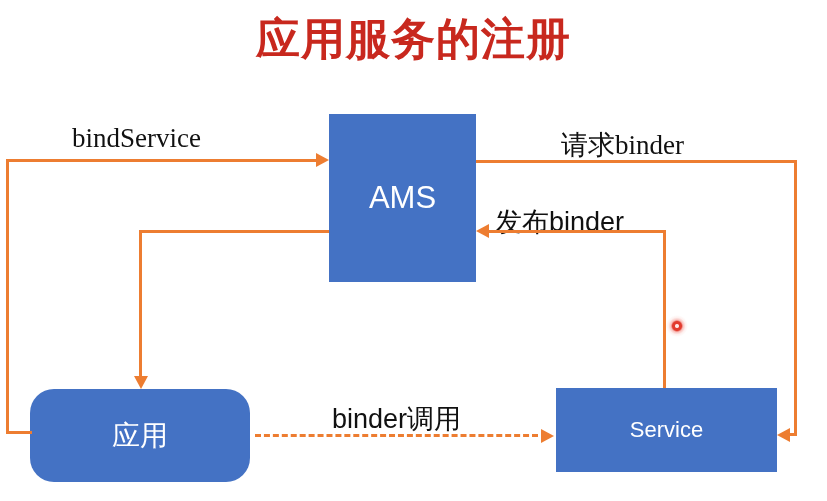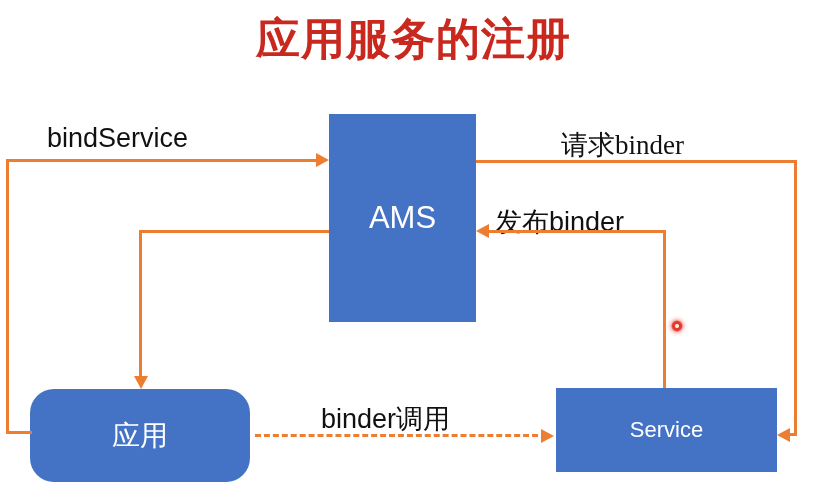--- a/index.html
+++ b/index.html
@@ -23,35 +23,35 @@
     color: #C8281E;
   }
   .node {
     position: absolute;
     background: #4472C4;
     color: #ffffff;
     display: flex;
     align-items: center;
     justify-content: center;
   }
-  .node-ams     { left: 329px; top: 114px; width: 147px; height: 208px; font-size: 31px; }
+  .node-ams     { left: 329px; top: 114px; width: 147px; height: 168px; font-size: 31px; }
   .node-app     { left: 30px;  top: 389px; width: 220px; height: 93px;  font-size: 28px; border-radius: 24px; }
   .node-service { left: 556px; top: 388px; width: 221px; height: 84px;  font-size: 22px; }
 
   .edge-label {
     position: absolute;
     color: #111111;
     font-size: 27px;
     white-space: nowrap;
   }
-  .lbl-bindservice { left: 47px;  top: 123px; }
+  .lbl-bindservice { left: 72px;  top: 123px; font-family: Liberation Serif, serif; }
   .lbl-request     { left: 561px; top: 127px; font-family: Liberation Serif, serif; }
   .lbl-callback    { left: 144px; top: 191px; }
   .lbl-publish     { left: 495px; top: 204px; }
-  .lbl-bindercall  { left: 321px; top: 401px; text-align: right; }
+  .lbl-bindercall  { left: 332px; top: 401px; text-align: right; }
 
   .h-line, .v-line { position: absolute; background: #ED7D31; }
   .h-line { height: 3px; }
   .v-line { width: 3px; }
 
   .ah { position: absolute; width: 0; height: 0; }
   .ah-right { border-top: 7px solid transparent; border-bottom: 7px solid transparent; border-left: 13px solid #ED7D31; }
   .ah-left  { border-top: 7px solid transparent; border-bottom: 7px solid transparent; border-right: 13px solid #ED7D31; }
   .ah-down  { border-left: 7px solid transparent; border-right: 7px solid transparent; border-top: 13px solid #ED7D31; }
 

